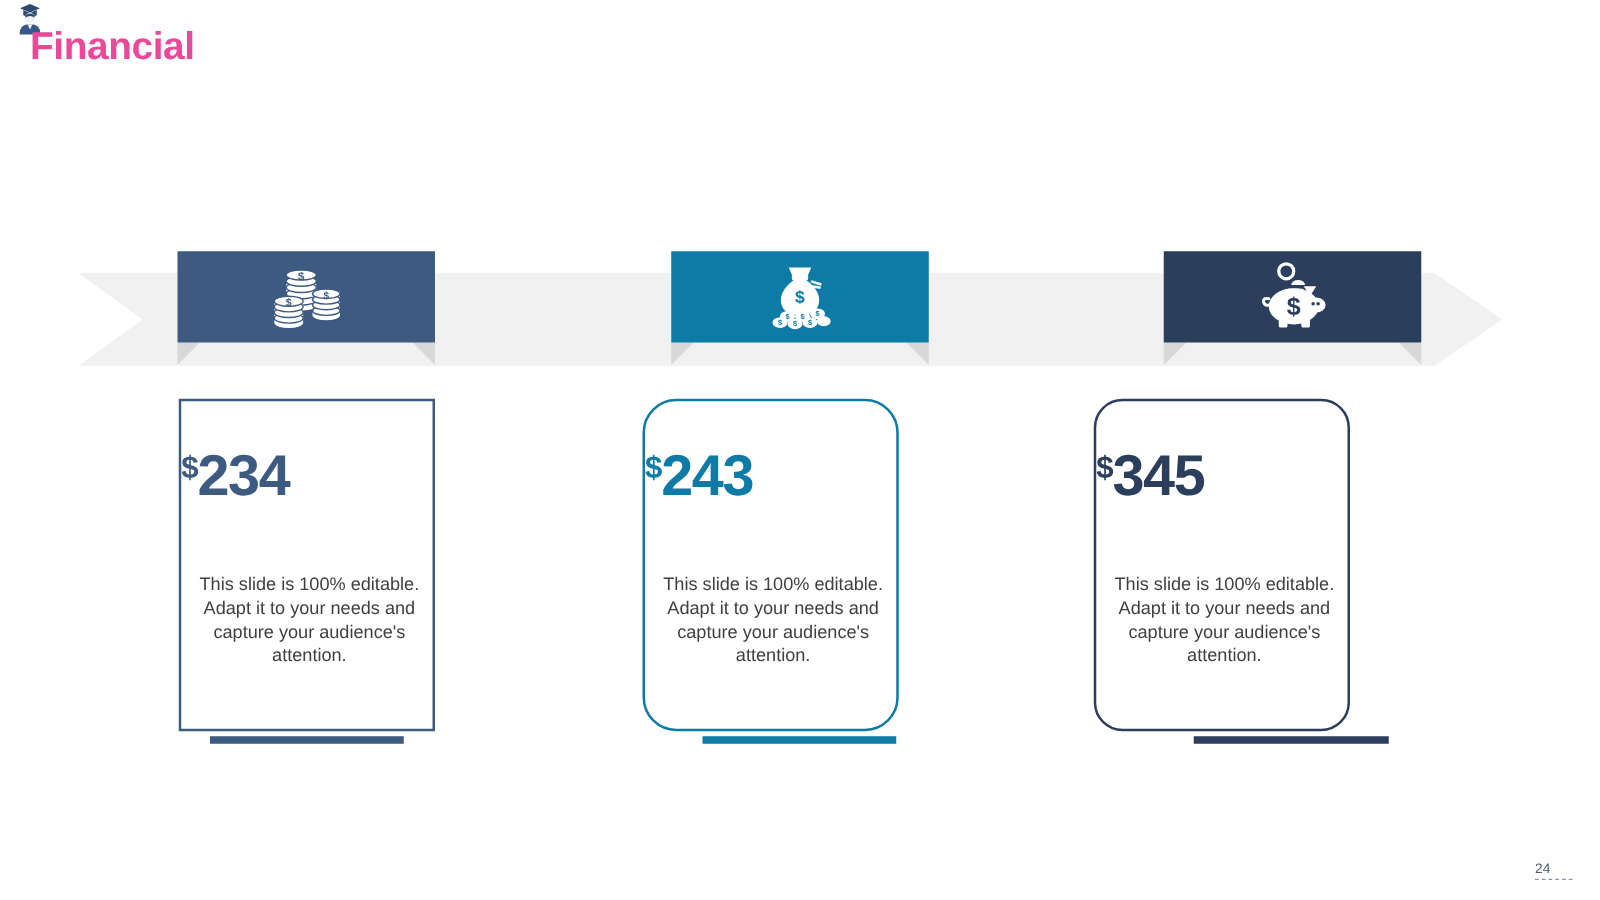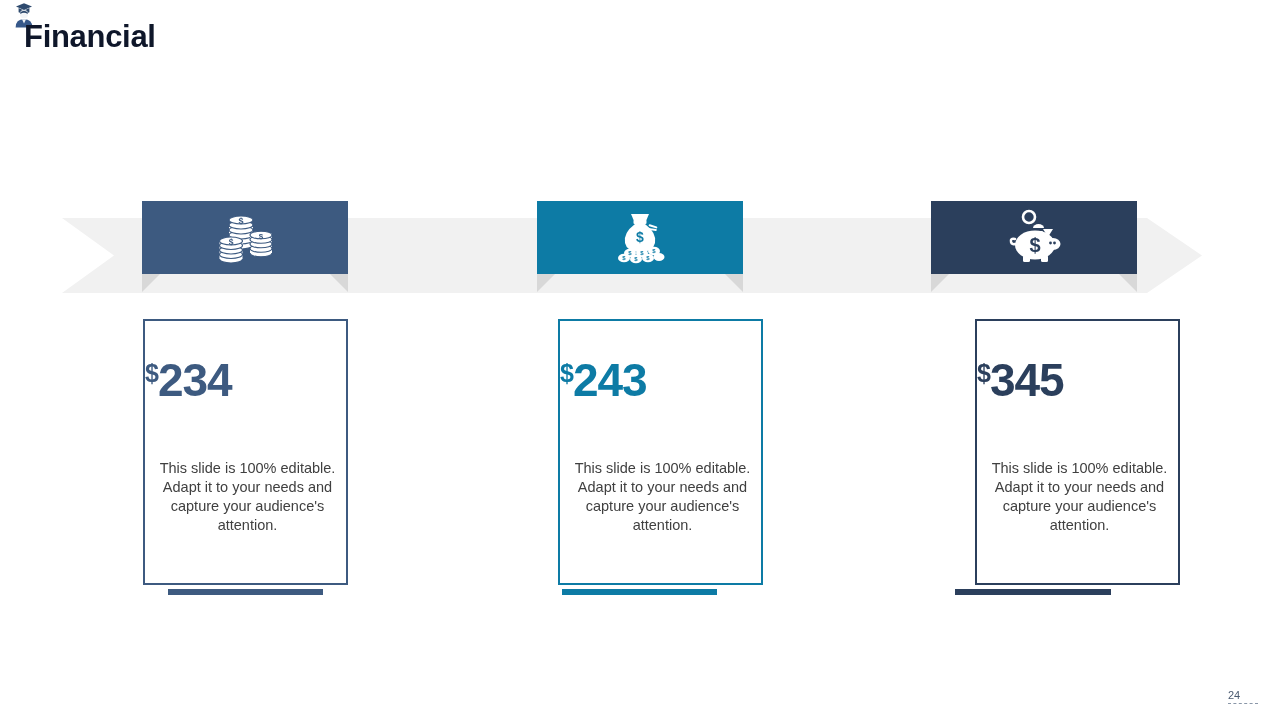--- a/index.html
+++ b/index.html
@@ -30,21 +30,21 @@
     top: 2px;
     width: 26px;
     height: 26px;
   }
   #page-title {
     position: absolute;
     left: 24px;
     top: 18px;
     font-size: 31px;
     font-weight: bold;
-    color: #0f172a;
+    color: #ec4899;
     letter-spacing: -0.3px;
     line-height: 38px;
     white-space: nowrap;
   }
 
   
   #ribbon-band {
     position: absolute;
     left: 62px;
     top: 218px;
@@ -101,22 +101,22 @@
   .card {
     position: absolute;
     top: 319px;
     width: 205px;
     height: 266px;
     background: #ffffff;
     border: 2px solid #3d5a80;
     box-sizing: border-box;
   }
   #card-1 { left: 143px; border-color: #3d5a80; }
-  #card-2 { left: 558px; border-color: #0d7ba5; }
-  #card-3 { left: 975px; border-color: #2b3f5c; }
+  #card-2 { left: 514px; border-color: #0d7ba5; border-radius: 27px; }
+  #card-3 { left: 875px; border-color: #2b3f5c; border-radius: 23px; }
 
   .card-shadow {
     position: absolute;
     top: 589px;
     height: 6px;
   }
   #card-shadow-1 { left: 168px; width: 155px; background: #3d5a80; }
   #card-shadow-2 { left: 562px; width: 155px; background: #0d7ba5; }
   #card-shadow-3 { left: 955px; width: 156px; background: #2b3f5c; }
 

